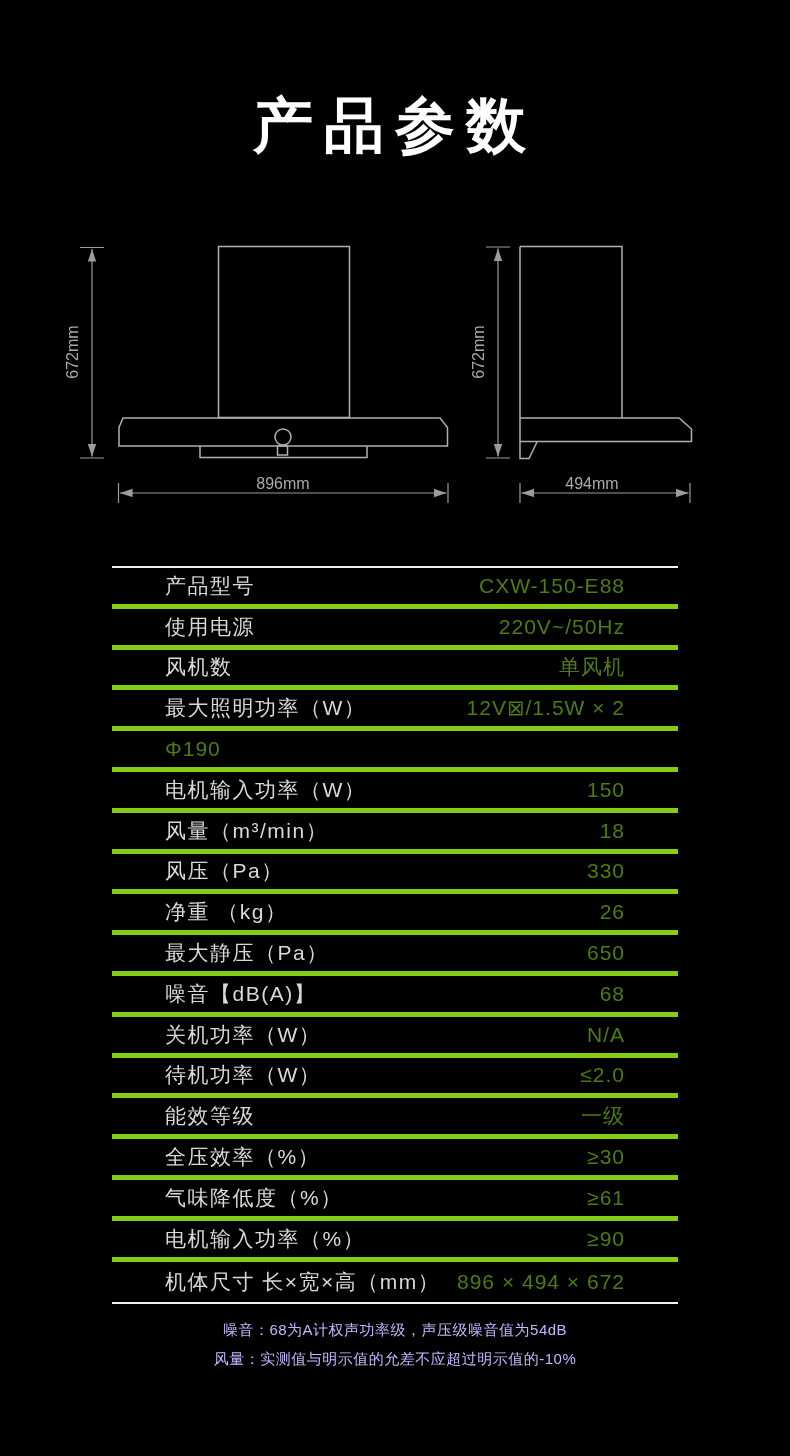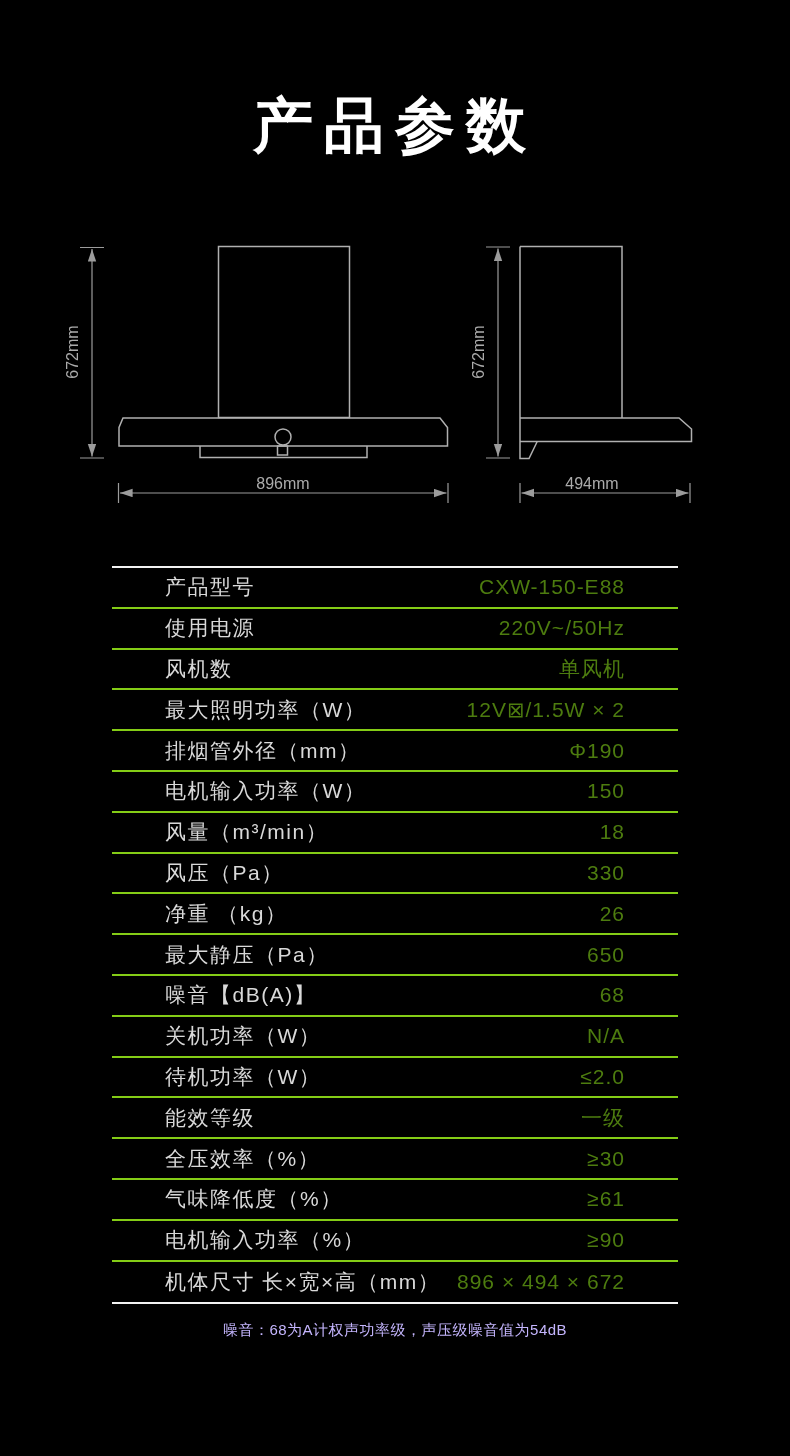--- a/index.html
+++ b/index.html
@@ -19,21 +19,21 @@
   .diagrams{position:absolute;top:233px;left:0;}
   .dim-text{fill:#ababab;font-size:16px;font-family:"Liberation Sans","DejaVu Sans",sans-serif;}
   .spec-table{
     position:absolute;top:566px;left:112px;width:566px;
     border-top:2px solid #f2f2f2;border-bottom:2px solid #f2f2f2;
   }
   .spec-row{
     display:flex;justify-content:space-between;align-items:center;
     height:40.8px;box-sizing:border-box;
     padding:0 53px;
-    border-bottom:2px solid #84cc16;
+    border-bottom:5px solid #84cc16;
   }
   .spec-row:last-child{border-bottom:none;}
   .spec-label{color:#d9d9d9;font-size:21px;letter-spacing:1.5px;white-space:nowrap;}
   .spec-value{color:#4d7c0f;font-size:21px;letter-spacing:1px;white-space:nowrap;}
   .footnotes{
     position:absolute;top:1316px;left:0;width:790px;
     text-align:center;color:#c4b5fd;
     font-size:15px;line-height:28.5px;letter-spacing:0.5px;
   }
 </style>
@@ -95,21 +95,20 @@
     </div>
     <div class="spec-row">
       <span class="spec-label">风机数</span>
       <span class="spec-value">单风机</span>
     </div>
     <div class="spec-row">
       <span class="spec-label">最大照明功率（W）</span>
       <span class="spec-value">12V⊠/1.5W × 2</span>
     </div>
     <div class="spec-row">
-      <span class="spec-label">排烟管外径（mm）</span>
       <span class="spec-value">Φ190</span>
     </div>
     <div class="spec-row">
       <span class="spec-label">电机输入功率（W）</span>
       <span class="spec-value">150</span>
     </div>
     <div class="spec-row">
       <span class="spec-label">风量（m³/min）</span>
       <span class="spec-value">18</span>
     </div>
@@ -154,15 +153,16 @@
       <span class="spec-value">≥90</span>
     </div>
     <div class="spec-row">
       <span class="spec-label">机体尺寸 长×宽×高（mm）</span>
       <span class="spec-value">896 × 494 × 672</span>
     </div>
   </div>
 
   <div class="footnotes">
     <div>噪音：68为A计权声功率级，声压级噪音值为54dB</div>
+    <div>风量：实测值与明示值的允差不应超过明示值的-10%</div>
   </div>
 
 </div>
 
 </body></html>

